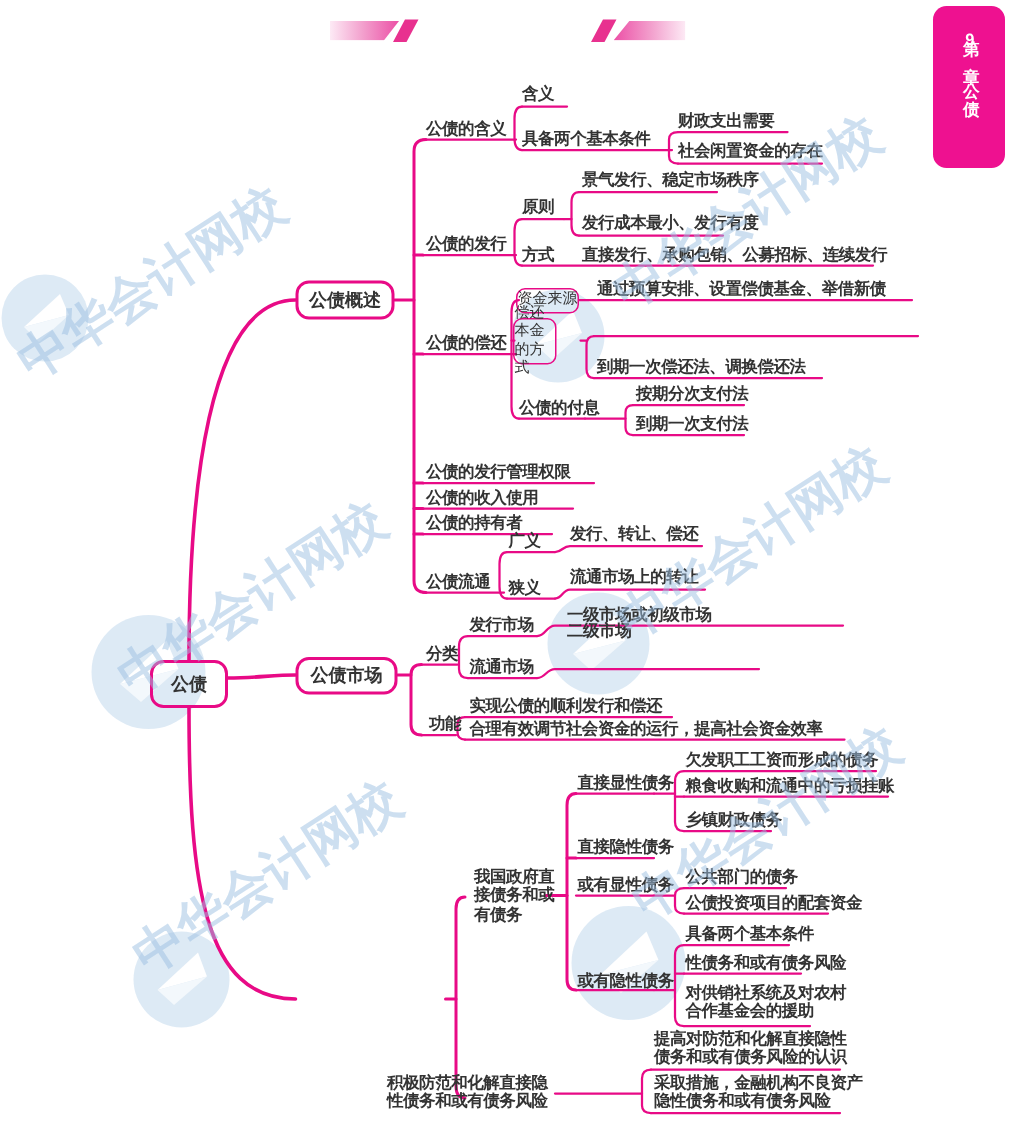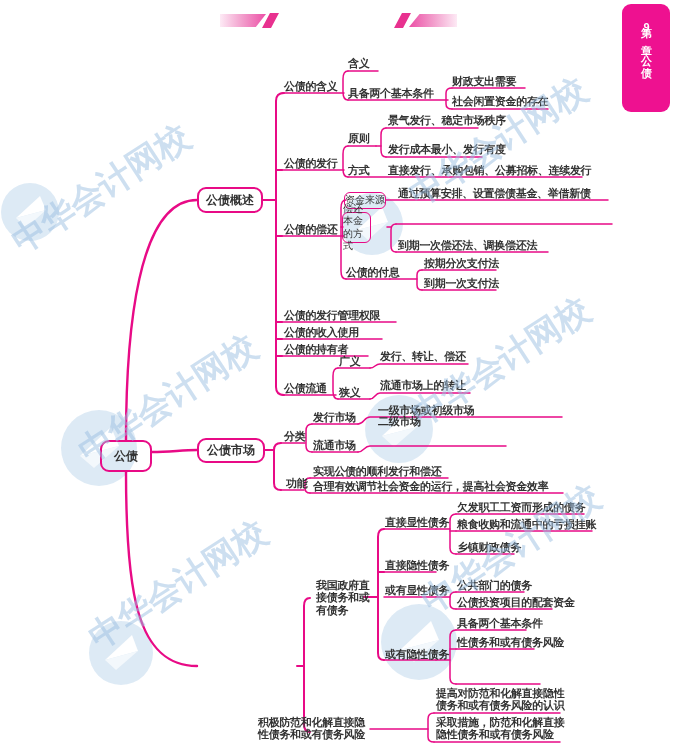--- a/index.html
+++ b/index.html
@@ -239,25 +239,27 @@
   <div class="t" style="left:457px;top:501px">欠发职工工资而形成的债务</div>
   <div class="t" style="left:457px;top:518px">粮食收购和流通中的亏损挂账</div>
   <div class="t" style="left:457px;top:541px">乡镇财政债务</div>
   <div class="t" style="left:385px;top:559px">直接隐性债务</div>
   <div class="t" style="left:385px;top:584px">或有显性债务</div>
   <div class="t" style="left:457px;top:579px">公共部门的债务</div>
   <div class="t" style="left:457px;top:596px">公债投资项目的配套资金</div>
   <div class="t" style="left:385px;top:648px">或有隐性债务</div>
   <div class="t" style="left:457px;top:617px">具备两个基本条件</div>
   <div class="t" style="left:457px;top:636px">性债务和或有债务风险</div>
+  <div class="t" style="left:457px;top:656px">对供销社系统及对农村
+合作基金会的援助</div>
   <div class="t" style="left:436px;top:687px">提高对防范和化解直接隐性
 债务和或有债务风险的认识</div>
   <div class="t" style="left:258px;top:716px">积极防范和化解直接隐
 性债务和或有债务风险</div>
-  <div class="t" style="left:436px;top:716px">采取措施，防范和化解直接
+  <div class="t" style="left:436px;top:716px">采取措施，金融机构不良资产
 隐性债务和或有债务风险</div>
 
   <div class="wm" style="left:28px;top:218px">中华会计网校</div>
   <div class="wm" style="left:425px;top:171px">中华会计网校</div>
   <div class="wm" style="left:95px;top:428px">中华会计网校</div>
   <div class="wm" style="left:428px;top:391px">中华会计网校</div>
   <div class="wm" style="left:105px;top:614px">中华会计网校</div>
   <div class="wm" style="left:438px;top:578px">中华会计网校</div>
 
 </div>

